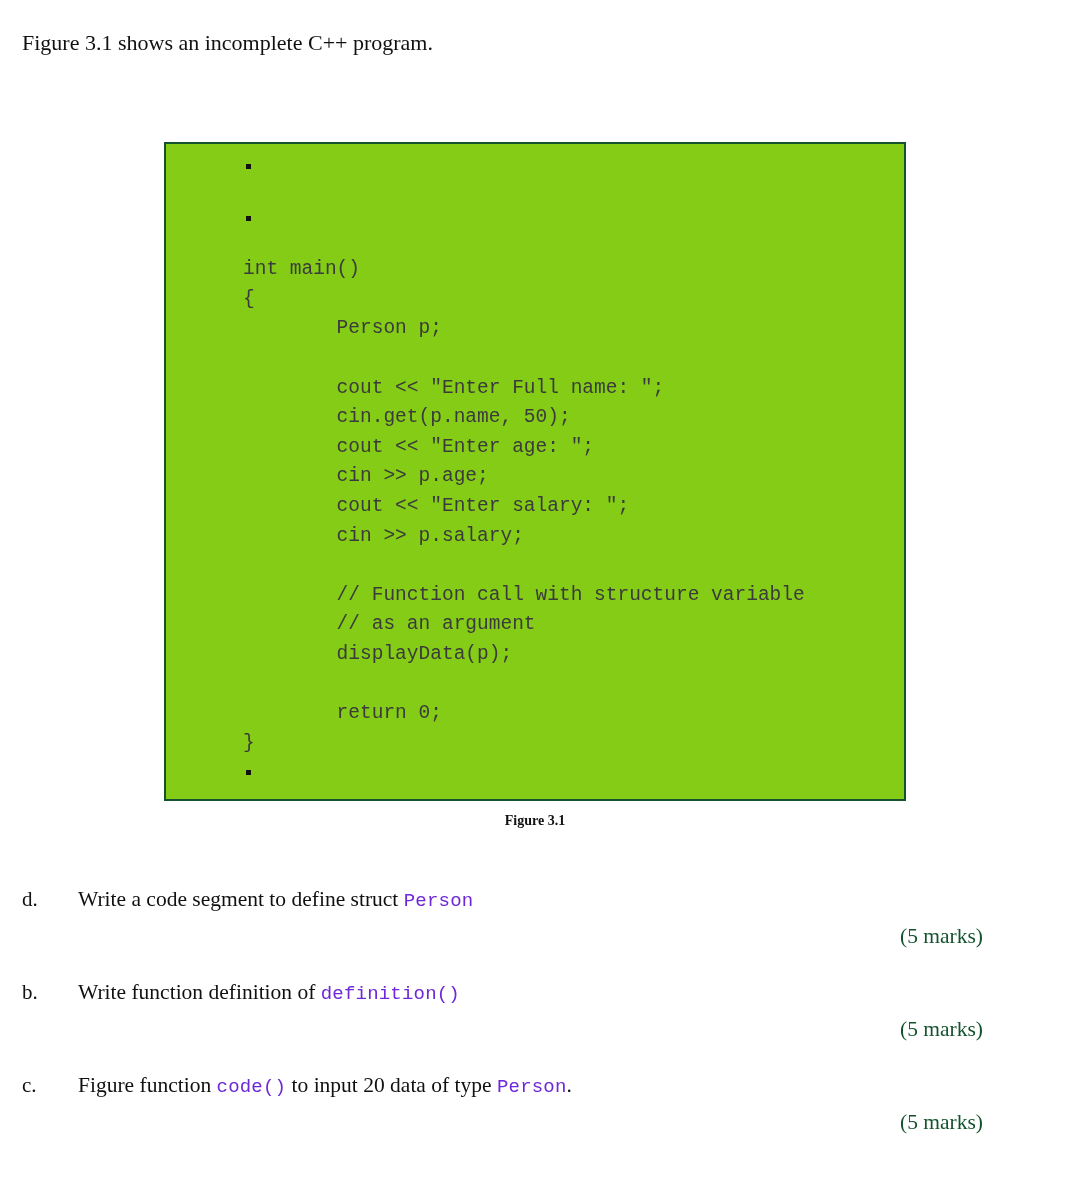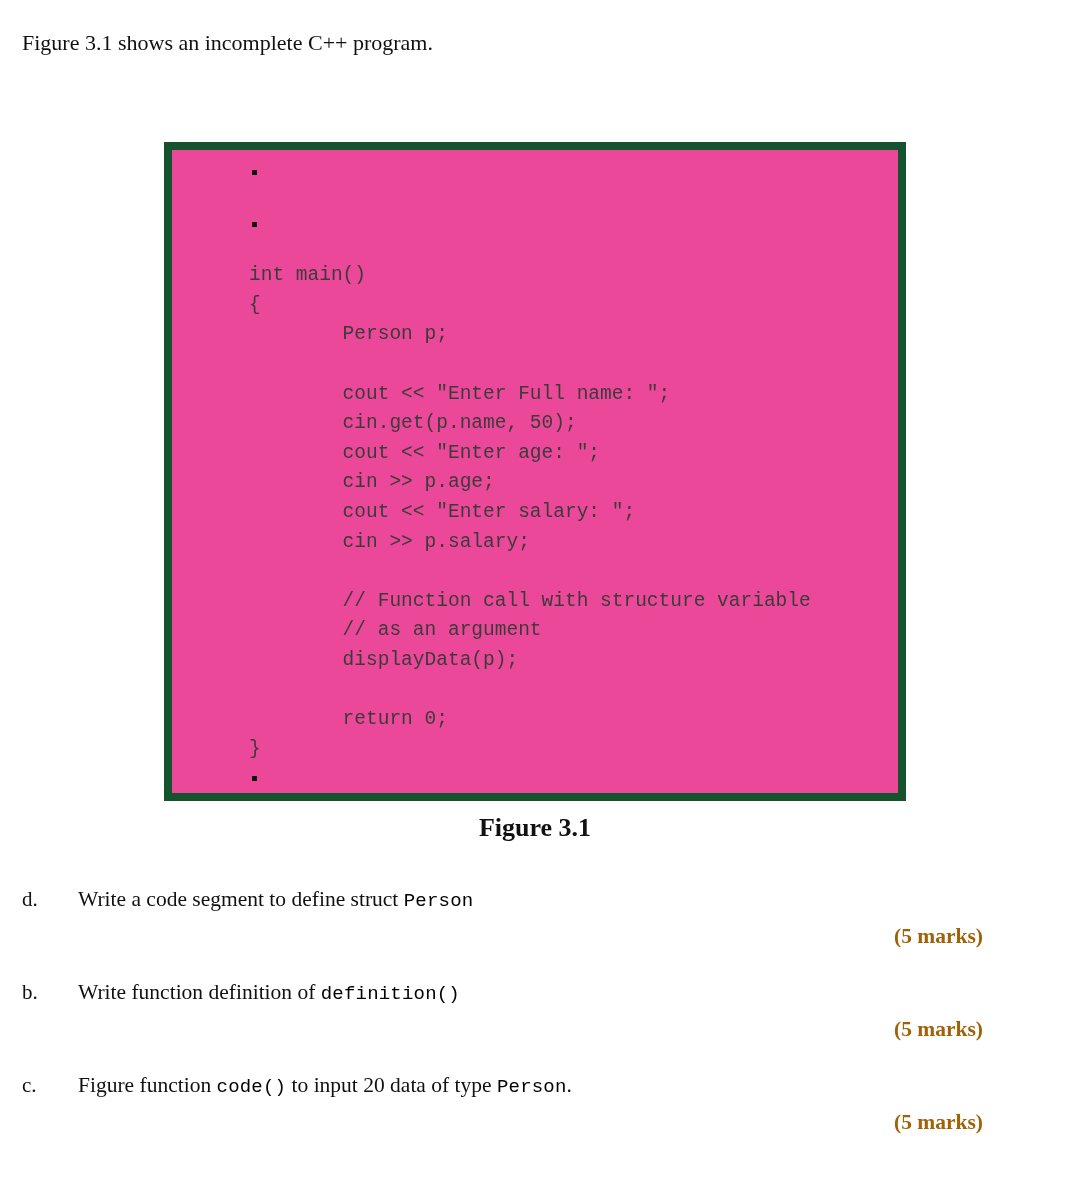--- a/index.html
+++ b/index.html
@@ -30,23 +30,23 @@
     white-space: nowrap;
   }
 
   
   .figure-box {
     position: absolute;
     left: 164px;
     top: 142px;
     width: 742px;
     height: 659px;
-    border: 8px solid #14532d;
+    border: 2px solid #14532d;
     box-sizing: border-box;
-    background: #ec4899;
+    background: #84cc16;
     overflow: hidden;
   }
   .code-area {
     position: absolute;
     left: 0;
     top: 0;
     padding: 8px 0 0 0;
     font-family: "Liberation Mono", "DejaVu Sans Mono", monospace;
     font-size: 19.5px;
     line-height: 29.6px;
@@ -78,21 +78,21 @@
   }
   .dot-gap { height: 22px; }
 
   
   .figure-caption {
     position: absolute;
     left: 164px;
     top: 813px;
     width: 742px;
     text-align: center;
-    font-size: 26px;
+    font-size: 14px;
     font-weight: bold;
     color: #111111;
   }
 
   
   .questions {
     position: absolute;
     left: 0;
     top: 884px;
     width: 1080px;
@@ -115,32 +115,32 @@
   .q-text {
     font-size: 21.5px;
     color: #111111;
     line-height: 30px;
     white-space: nowrap;
   }
   .q-text code,
   .mono-inline {
     font-family: "Liberation Mono", "DejaVu Sans Mono", monospace;
     font-size: 19px;
-    color: #000000;
+    color: #6d28d9;
     letter-spacing: 0.2px;
   }
   .marks-row {
     text-align: right;
     padding-right: 97px;
     margin-top: 8px;
   }
   .marks {
     font-size: 21.5px;
-    font-weight: bold;
-    color: #a16207;
+    font-weight: normal;
+    color: #14532d;
   }
 </style>
 </head>
 <body>
 
 <div class="intro">
   <div class="intro-line">Figure 3.1 shows an incomplete C++ program.</div>
 </div>
 
 <div class="figure-box">

